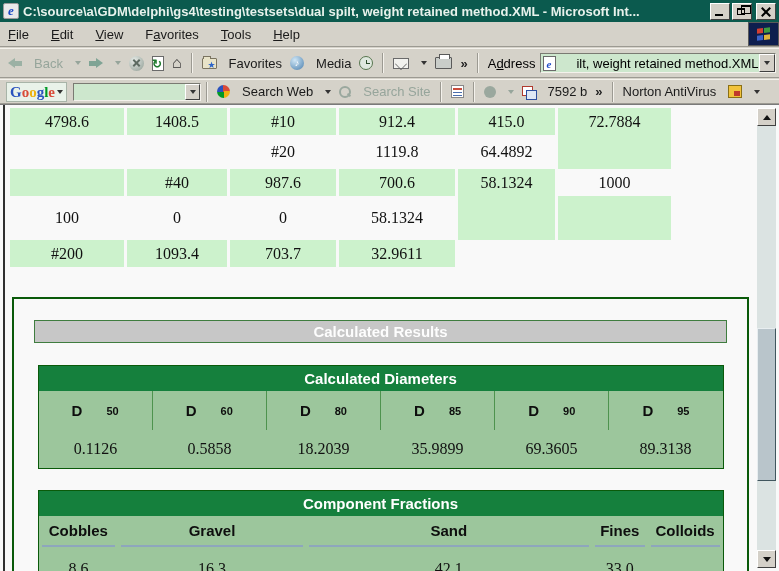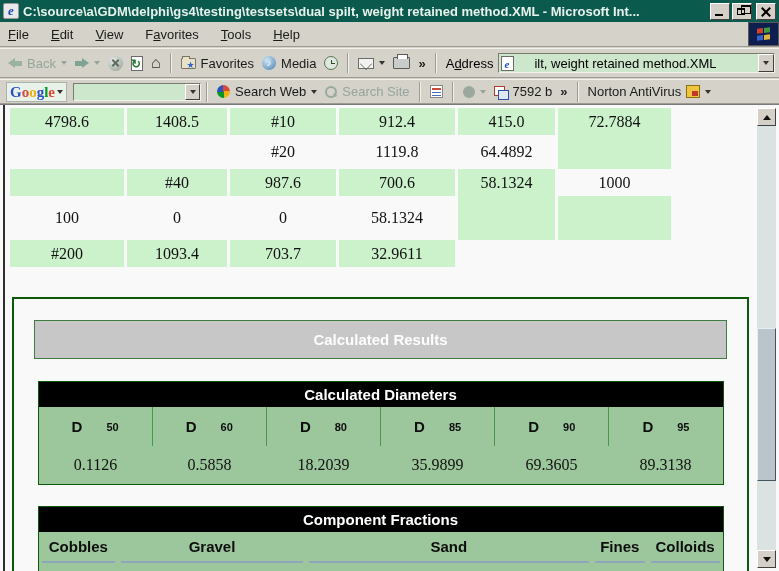--- a/index.html
+++ b/index.html
@@ -33,21 +33,21 @@
   .flag { position:absolute; left:8px; top:5px; width:14px; height:12px; display:grid;
           grid-template-columns:6px 6px; grid-gap:1px; transform:skewY(-6deg); }
   .flag i { display:block; height:5px; }
 
   
   .tbar { position:absolute; left:0; right:0; background:#d5d2c9; display:flex; align-items:center;
           border-top:1px solid #f4f2ec; border-bottom:1px solid #9c9a92; }
   .toolbar { top:48px; height:30px; padding:0 4px; }
   .googlebar { top:79px; height:25px; padding:0 6px; }
   .vsep { width:2px; height:20px; border-left:1px solid #9c9a92; border-right:1px solid #f4f2ec; margin:0 5px; flex:none;}
-  .tb-btn { display:flex; align-items:center; gap:5px; padding:2px 4px; font-size:13px; color:#1a1a1a; flex:none; cursor:default;}
+  .tb-btn { display:flex; align-items:center; gap:12px; padding:2px 4px; font-size:13px; color:#1a1a1a; flex:none; cursor:default;}
   .tb-btn.disabled { color:#96a59b; }
   .tri-down { width:0; height:0; border-left:3px solid transparent; border-right:3px solid transparent; border-top:4px solid #333; }
   .tri-down.dim { border-top-color:#96a59b; }
   .arrow-l,.arrow-r { display:flex; align-items:center; }
   .arrow-l i { width:0;height:0;border-top:5px solid transparent;border-bottom:5px solid transparent;border-right:7px solid #9bb1a4;}
   .arrow-l b { width:7px;height:5px;background:#9bb1a4;}
   .arrow-r i { width:0;height:0;border-top:5px solid transparent;border-bottom:5px solid transparent;border-left:7px solid #7fa495;}
   .arrow-r b { width:7px;height:5px;background:#7fa495;}
   .ico-stop { width:15px;height:15px;border-radius:50%; background:radial-gradient(circle at 35% 30%,#e7ece8,#8d9a91); position:relative; flex:none;}
   .ico-stop::before,.ico-stop::after { content:""; position:absolute; left:3px; top:6.5px; width:9px; height:2px; background:#5d6b62;}
@@ -104,27 +104,27 @@
 
   .sieve { position:absolute; left:10px; top:3px; display:grid;
            grid-template-columns:114px 100px 106px 116px 97px 113px; grid-column-gap:3px;
            grid-template-rows:27px 34px 27px 44px 27px; }
   .scell { display:flex; align-items:center; justify-content:center;
            font:16px "Liberation Serif",serif; color:#111; }
   .scell.green { background:#ccf2cc; }
 
   .results-box { position:absolute; left:12px; top:192px; width:737px; height:500px;
                  border:2px solid #0a5a0a; background:#f9f9f9; }
-  .gray-banner { margin:21px 20px 0 20px; height:39px; background:#c7c7c7; border:1px solid #3f7d3f;
+  .gray-banner { margin:21px 20px 0 20px; height:23px; background:#c7c7c7; border:1px solid #3f7d3f;
                  display:flex; align-items:center; justify-content:center;
                  color:#fdfdfd; font-weight:bold; font-size:15px; }
   .sub-table { margin:0 auto; width:686px; border:1px solid #0a5a0a; background:#9cc69c; }
   .sub-table.diam { margin-top:22px; }
   .sub-table.frac { margin-top:21px; }
-  .tbl-title { height:25px; background:#000000; color:#fff; font-weight:bold; font-size:15px;
+  .tbl-title { height:25px; background:#15803d; color:#fff; font-weight:bold; font-size:15px;
                display:flex; align-items:center; justify-content:center; }
   .cols-row { display:flex; }
   .dcol { flex:1; height:39px; display:flex; align-items:center; justify-content:center;
           font-weight:bold; font-size:15px; color:#0e0e0e; }
   .dcol:not(:last-child){ border-right:1px solid #4e934e; }
   .dcol sub { font-size:11px;padding-left:24px; }
   .vals-row { display:flex; }
   .dval { flex:1; height:38px; display:flex; align-items:center; justify-content:center;
           font:16px "Liberation Serif",serif; color:#111; }
   .fcol { height:34px; display:flex; align-items:center; justify-content:center;

